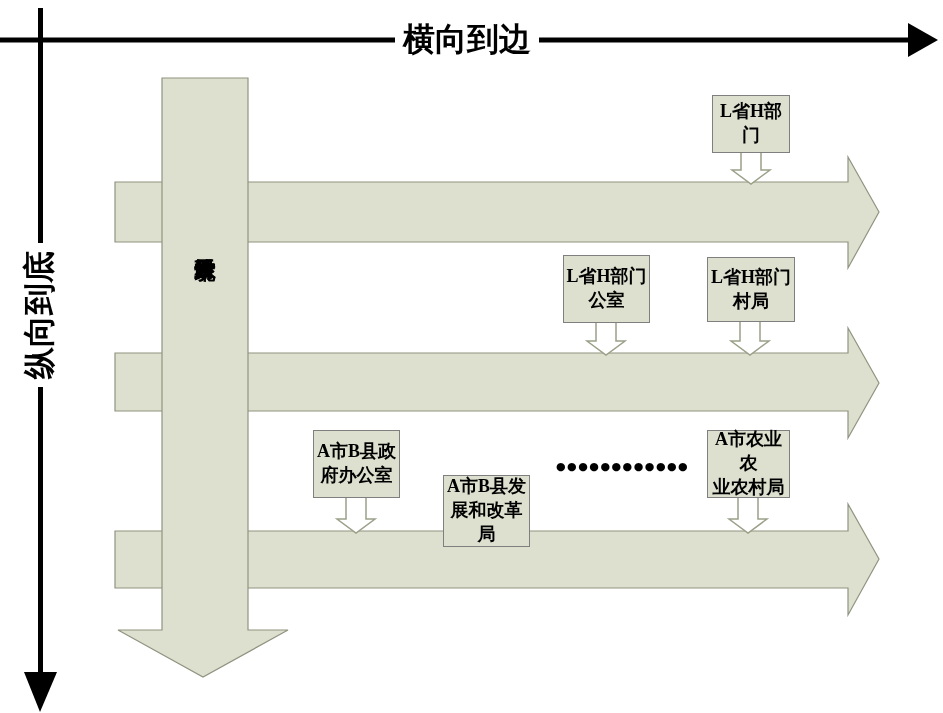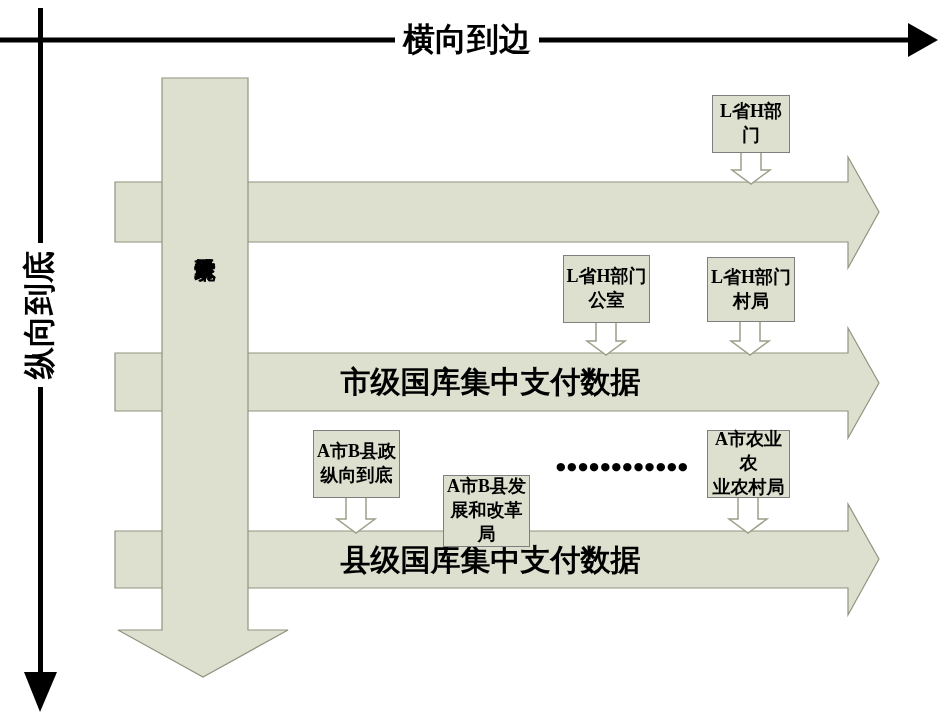--- a/index.html
+++ b/index.html
@@ -74,30 +74,28 @@
     <polygon class="axis" points="908,23 938,40 908,57"></polygon>
     <rect class="axis" x="38" y="8" width="5" height="666"></rect>
     <polygon class="axis" points="24,672 57,672 40,712"></polygon>
   </svg>
 
   <div class="abs axis-label h-axis-label">横向到边</div>
   <div class="abs axis-label v-axis-label">纵向到底</div>
 
   <div class="abs varrow-label">财政审计子系统</div>
 
-  <div class="abs row-label" style="top:363px;">市级国库集中支付数据</div>
-  <div class="abs row-label" style="top:541px;">县级国库集中支付数据</div>
 
   <div class="box" style="left:712px;top:95px;width:78px;height:58px;">L省H部门</div>
   <div class="box" style="left:563px;top:255px;width:87px;height:68px;">L省H部门
 公室</div>
   <div class="box" style="left:707px;top:257px;width:88px;height:65px;">L省H部门
 村局</div>
   <div class="box" style="left:313px;top:430px;width:87px;height:68px;">A市B县政
-纵向到底</div>
+府办公室</div>
   <div class="box" style="left:443px;top:427px;width:87px;height:72px;margin-top:48px;">A市B县发
 展和改革
 局</div>
   <div class="box" style="left:707px;top:430px;width:83px;height:68px;">A市农业农
 业农村局</div>
 
   <div class="abs dots">●●●●●●●●●●●●</div>
 
 </div>
 

